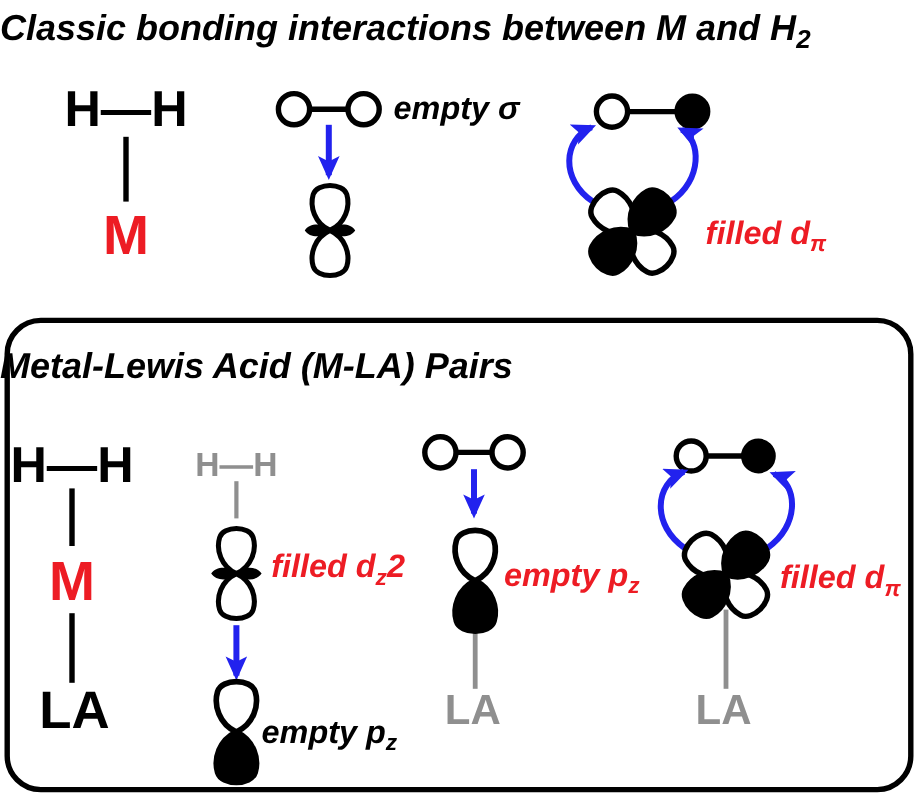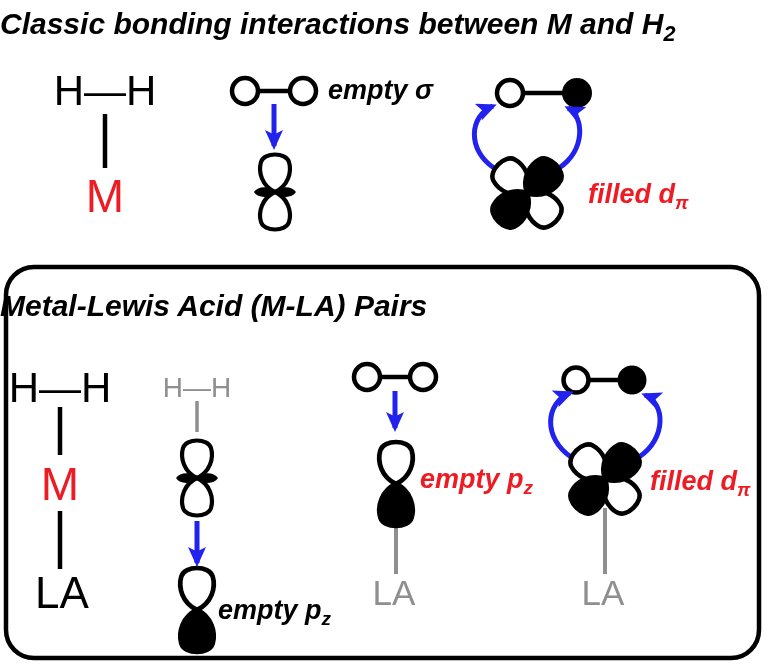--- a/index.html
+++ b/index.html
@@ -32,21 +32,21 @@
     white-space:nowrap;
   }
   .box-title{
     position:absolute;left:0;top:289px;width:768px;text-align:left;
     font-weight:bold;font-style:italic;font-size:30px;line-height:1.1;color:var(--c-black);
     white-space:nowrap;
   }
   .title sub,.box-title sub{font-size:72%;}
   .atom{
     position:absolute;transform:translate(-50%,-50%);
-    font-weight:normal;line-height:1;white-space:nowrap;color:var(--c-black);text-align:right;
+    font-weight:bold;line-height:1;white-space:nowrap;color:var(--c-black);text-align:right;
   }
   .lbl{
     position:absolute;font-weight:bold;font-style:italic;font-size:27px;line-height:1;
     white-space:nowrap;color:var(--c-black);
   }
   .lbl sub{font-size:70%;}
   .lbl sup{font-size:80%;}
   .red{color:var(--c-red);}
   .gray{color:var(--c-gray);}
 </style>
@@ -139,20 +139,21 @@
 
 
 
   <div class="lbl red" style="left:588px;top:181px"><span>filled d</span><sub>π</sub></div>
 
   <div class="atom" style="left:60px;top:388px;font-size:42px">H—H</div>
   <div class="atom red" style="left:60px;top:484px;font-size:46px">M</div>
   <div class="atom" style="left:62px;top:593px;font-size:44px">LA</div>
 
   <div class="atom gray" style="left:197px;top:388px;font-size:28px">H—H</div>
+  <div class="lbl red" style="left:226px;top:459px"><span>filled d</span><sub>z</sub><span>2</span></div>
   <div class="lbl" style="left:218px;top:597px"><span>empty p</span><sub>z</sub></div>
 
   <div class="lbl red" style="left:420px;top:466px"><span>empty p</span><sub>z</sub></div>
   <div class="atom gray" style="left:394px;top:592px;font-size:35px">LA</div>
 
   <div class="lbl red" style="left:650px;top:468px"><span>filled d</span><sub>π</sub></div>
   <div class="atom gray" style="left:603px;top:592px;font-size:35px">LA</div>
 
 </div>
 

